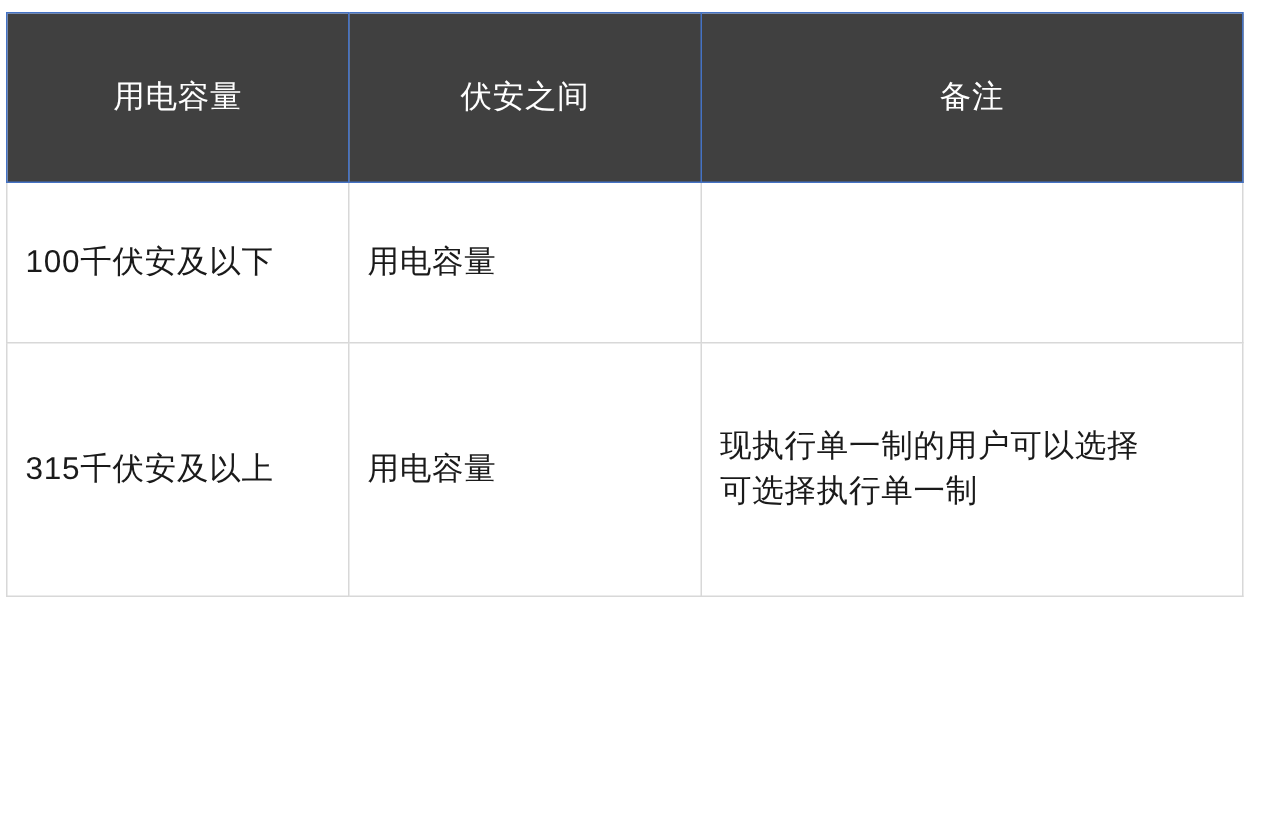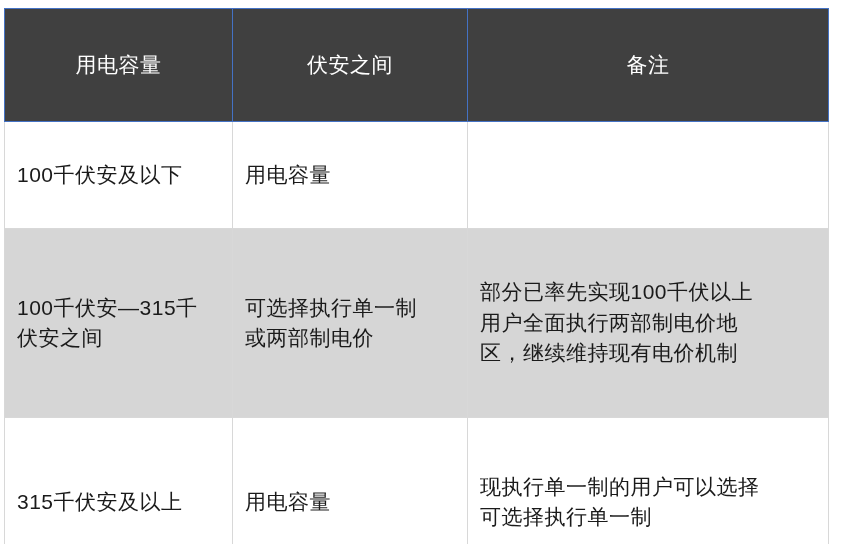--- a/index.html
+++ b/index.html
@@ -90,35 +90,20 @@
         <td>
           <span class="cell-text">100千伏安及以下</span>
         </td>
         <td>
           <span class="cell-text">用电容量</span>
         </td>
         <td>
           <span class="cell-text"></span>
         </td>
       </tr>
-      <tr class="row-grey r1">
-        <td>
-          <span class="cell-text">100千伏安—315千
-伏安之间</span>
-        </td>
-        <td>
-          <span class="cell-text">可选择执行单一制
-或两部制电价</span>
-        </td>
-        <td>
-          <span class="cell-text">部分已率先实现100千伏以上
-用户全面执行两部制电价地
-区，继续维持现有电价机制</span>
-        </td>
-      </tr>
       <tr class="row-white r2">
         <td>
           <span class="cell-text">315千伏安及以上</span>
         </td>
         <td>
           <span class="cell-text">用电容量</span>
         </td>
         <td>
           <span class="cell-text">现执行单一制的用户可以选择
 可选择执行单一制</span>

